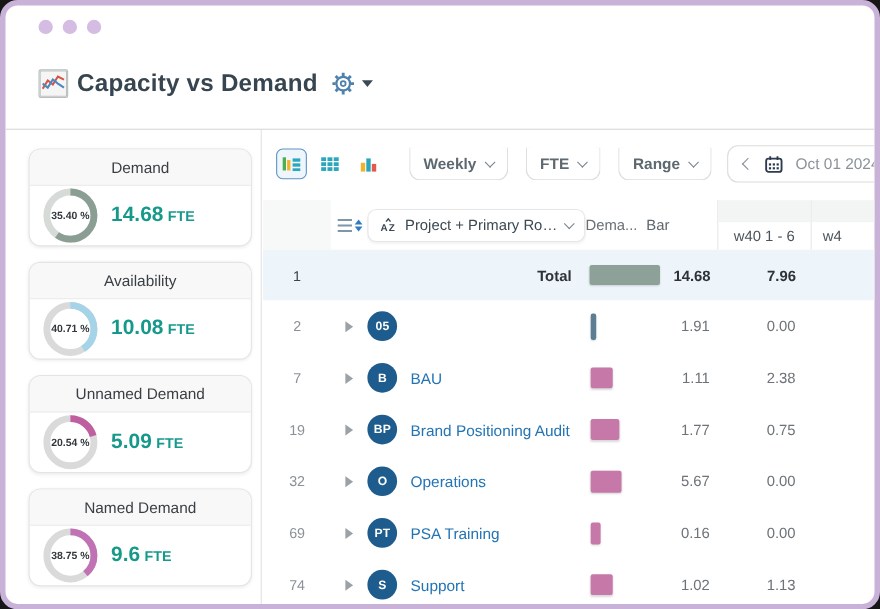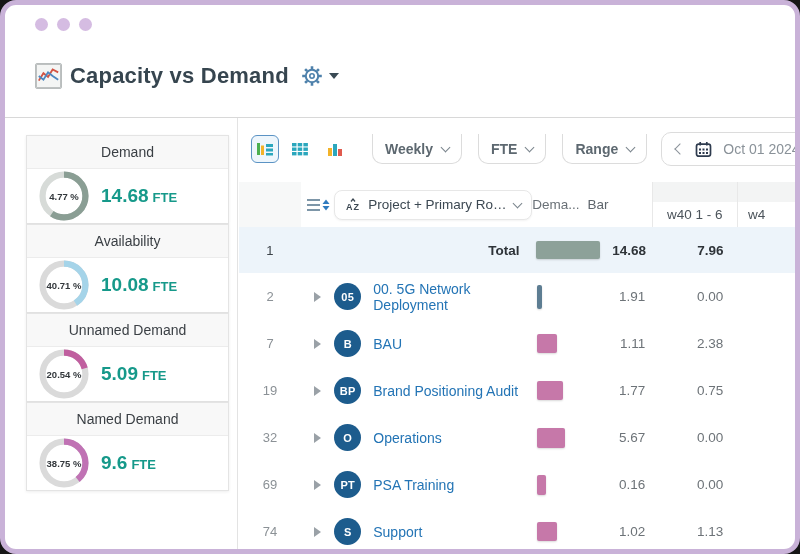--- a/index.html
+++ b/index.html
@@ -11,21 +11,21 @@
   .dot { width:13px; height:13px; border-radius:50%; background:#d5bce2; }
   
   #app-header { position:absolute; left:30px; top:58px; display:flex; align-items:center; gap:8px; }
   .title-icon { width:27px; height:26px; border:1px solid #b9bdbd; background:#f4f5f4; border-radius:2px; }
   #page-title { font-size:22px; color:#36454f; font-weight:700; letter-spacing:.2px; }
   .gear-wrap { margin-left:4px; display:flex; align-items:center; gap:6px; cursor:pointer; }
   .caret-down { width:0; height:0; border-left:5px solid transparent; border-right:5px solid transparent; border-top:6px solid #3a4a54; }
   #header-divider { position:absolute; left:0; right:0; top:112px; height:1px; background:#d8d8d8; }
   
   #sidebar { position:absolute; left:0; top:113px; width:233px; bottom:0; border-right:1px solid #e3e3e3; padding:17px 0 0 21px; }
-  .card { width:203px; border:1px solid #e4e4e4; border-radius:0; background:#fff; 
+  .card { width:203px; border:1px solid #e4e4e4; border-radius:11px; background:#fff; margin-bottom:14px;
           box-shadow:0 1px 3px rgba(0,0,0,.07); overflow:hidden; }
   .card-head { height:33px; background:#f8f8f8; border-bottom:1px solid #ececec; display:flex; align-items:center; justify-content:center;
                font-size:14px; color:#3a3f44; }
   .card-body { height:54px; display:flex; align-items:center; padding-left:12px; gap:12px; }
   .donut { position:relative; width:50px; height:50px; flex:0 0 auto; }
   .donut svg { position:absolute; left:0; top:0; }
   .donut-pct { position:absolute; left:0; top:0; width:50px; height:50px; display:flex; align-items:center; justify-content:center;
                font-size:9.5px; font-weight:bold; color:#33383c; }
   .card-val { font-size:19px; font-weight:bold; color:#16998a; }
   .card-unit { font-size:13px; font-weight:bold; color:#16998a; margin-left:4px; }
@@ -118,21 +118,21 @@
 
   <div id="sidebar">
   <div class="card">
     <div class="card-head">Demand</div>
     <div class="card-body">
       <div class="donut">
         <svg width="50" height="50" viewBox="0 0 56 56">
           <circle class="track" cx="28" cy="28" r="24" fill="none" stroke="#d7dbd8" stroke-width="7"></circle>
           <circle class="arc" cx="28" cy="28" r="24" fill="none" stroke-width="7" transform="rotate(-90 28 28)" stroke="#8a9e94" stroke-dasharray="89.4 150.8"></circle>
         </svg>
-        <div class="donut-pct">4.77 %</div>
+        <div class="donut-pct">35.40 %</div>
       </div>
       <div>
         <span class="card-val">14.68</span><span class="card-unit">FTE</span>
       </div>
     </div>
   </div>
 
   <div class="card">
     <div class="card-head">Availability</div>
     <div class="card-body">
@@ -298,21 +298,20 @@
     <div class="c-w2"></div>
   </div>
 
   <div class="row">
     <div class="c-num">2</div>
     <div class="c-exp">
             <span class="tri"></span>
           </div>
     <div class="c-name">
       <span class="badge">05</span>
-      <span class="pname">00. 5G Network Deployment</span>
     </div>
     <div class="c-bar">
             <div class="dbar" style="width: 5px; height: 24px; background: rgb(93, 125, 146);"></div>
           </div>
     <div class="c-dem">1.91</div>
     <div class="c-w1">0.00</div>
     <div class="c-w2"></div>
   </div>
 
   <div class="row">

